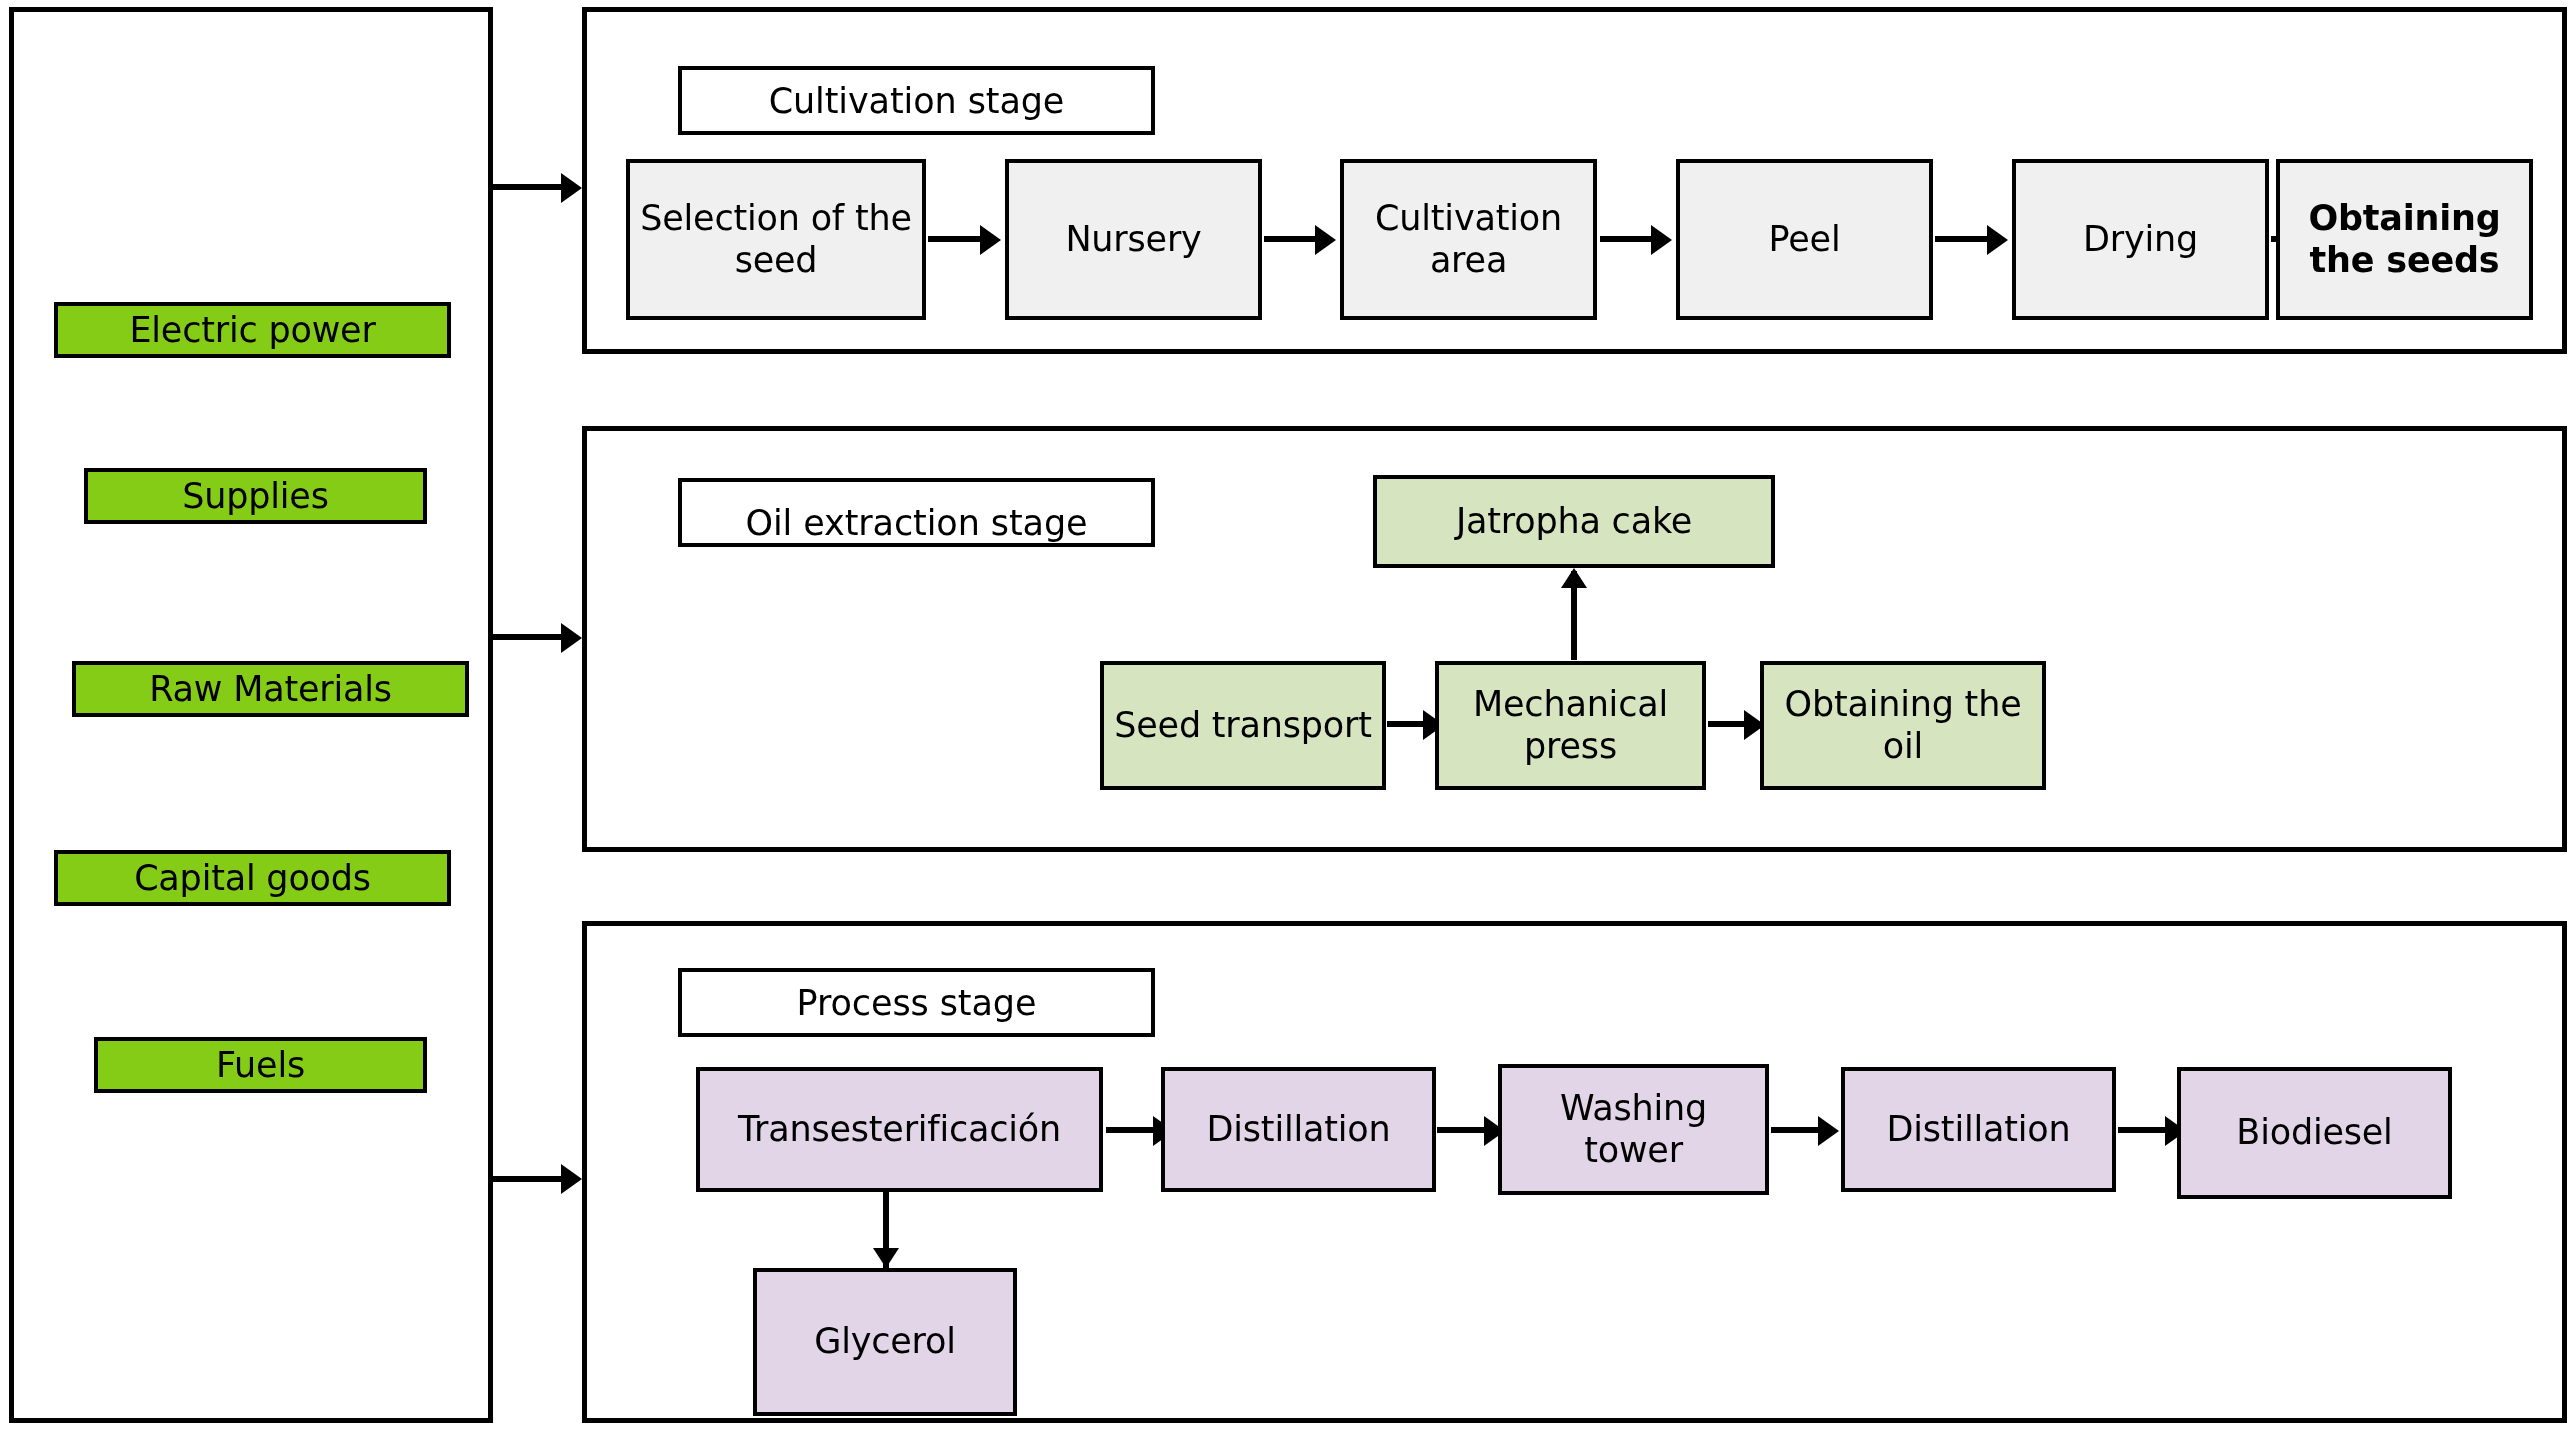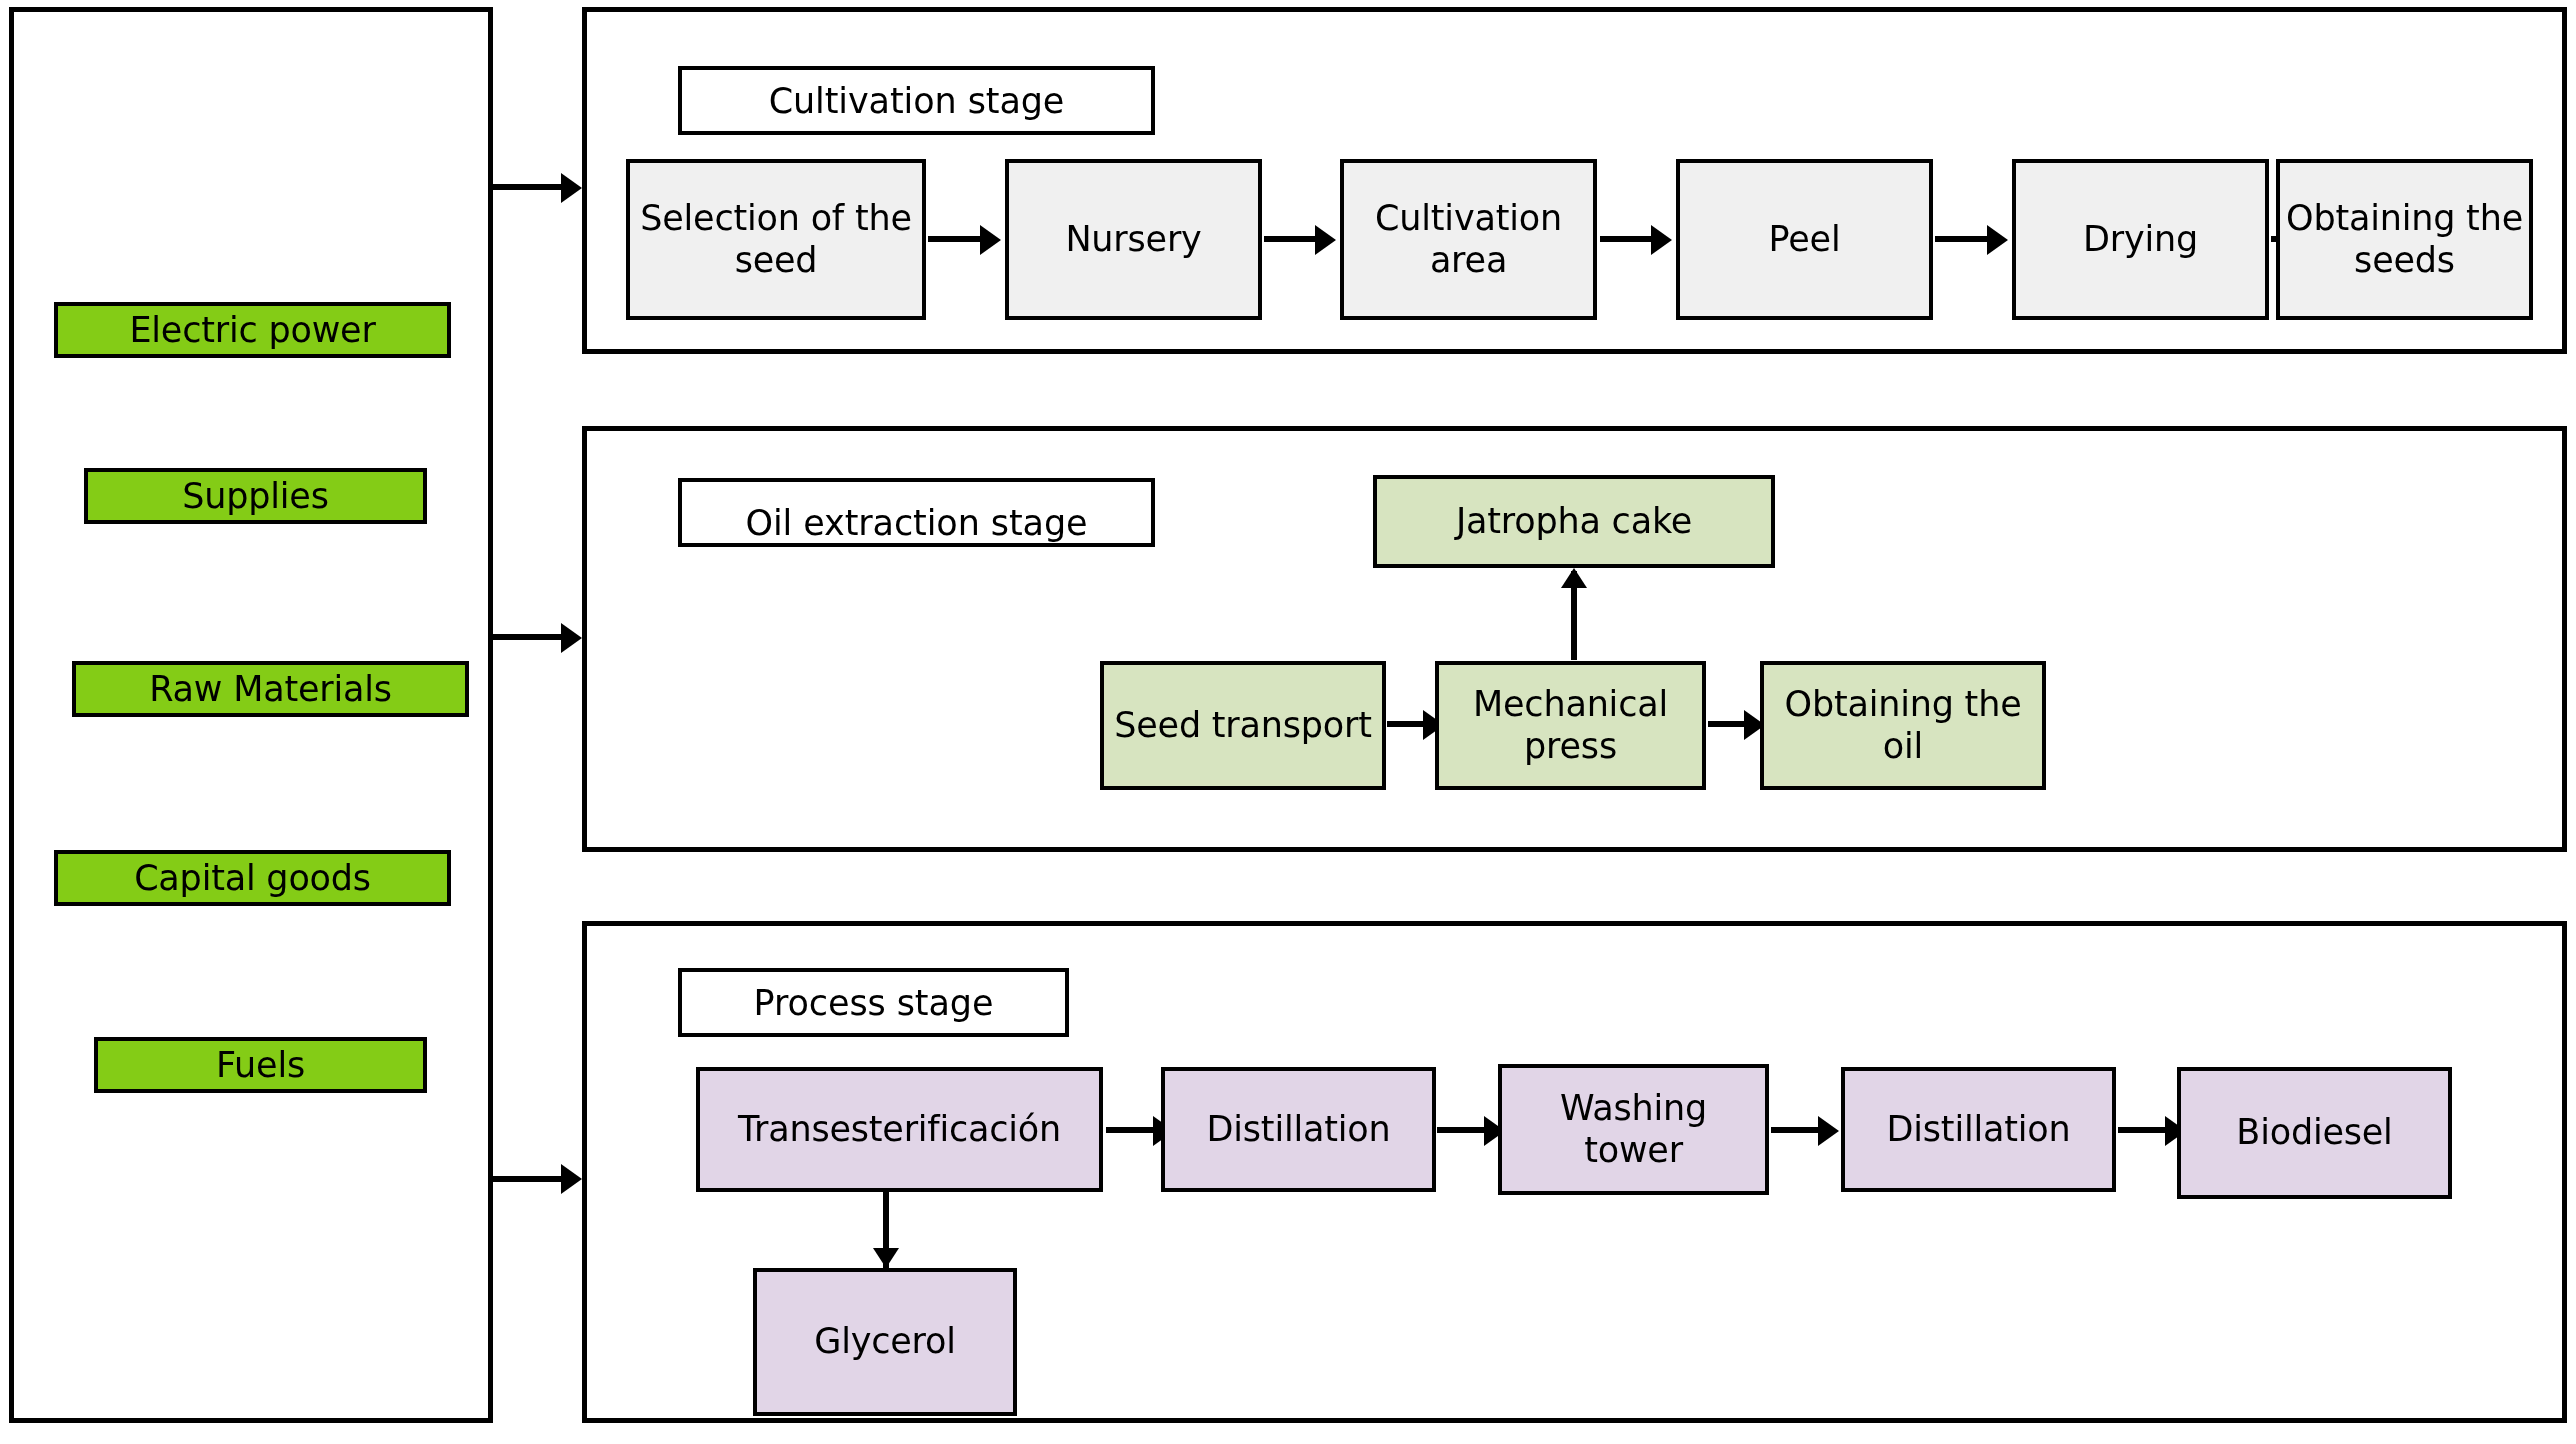--- a/index.html
+++ b/index.html
@@ -174,21 +174,21 @@
   </div>
   <div class="h-line" style="left:1935px; top:236px; width:54px;"></div>
   <div class="arrow-right" style="left:1987px; top:225px;"></div>
 
   <div class="node grey" style="left:2012px; top:159px; width:257px; height:161px;">
     <span>Drying</span>
   </div>
   <div class="h-line" style="left:2271px; top:236px; width:54px;"></div>
   <div class="arrow-right" style="left:2322px; top:225px;"></div>
 
-  <div class="node grey" style="left:2276px; top:159px; width:257px; height:161px;">
+  <div class="node grey" style="left:2276px; top:159px; width:257px; height:161px;font-weight:bold;">
     <span>Obtaining the seeds</span>
   </div>
 
   <div class="panel" style="left:582px; top:426px; width:1985px; height:426px;"></div>
 
   <div class="stage-label" style="left:678px; top:478px; width:477px; height:69px;align-items:flex-end;">
     <span>Oil extraction stage</span>
   </div>
 
   <div class="node green" style="left:1373px; top:475px; width:402px; height:93px;">
@@ -209,21 +209,21 @@
   </div>
   <div class="h-line" style="left:1708px; top:721px; width:39px;"></div>
   <div class="arrow-right" style="left:1744px; top:710px;"></div>
 
   <div class="node green" style="left:1760px; top:661px; width:286px; height:129px;">
     <span>Obtaining the oil</span>
   </div>
 
   <div class="panel" style="left:582px; top:921px; width:1985px; height:502px;"></div>
 
-  <div class="stage-label" style="left:678px; top:968px; width:391px; height:69px;">
+  <div class="stage-label" style="left:678px; top:968px; width:477px; height:69px;">
     <span>Process stage</span>
   </div>
 
   <div class="node purple" style="left:696px; top:1067px; width:407px; height:125px;">
     <span>Transesterificación</span>
   </div>
   <div class="h-line" style="left:1106px; top:1127px; width:50px;"></div>
   <div class="arrow-right" style="left:1153px; top:1116px;"></div>
 
   <div class="v-line" style="left:883px; top:1191px; height:79px;"></div>

